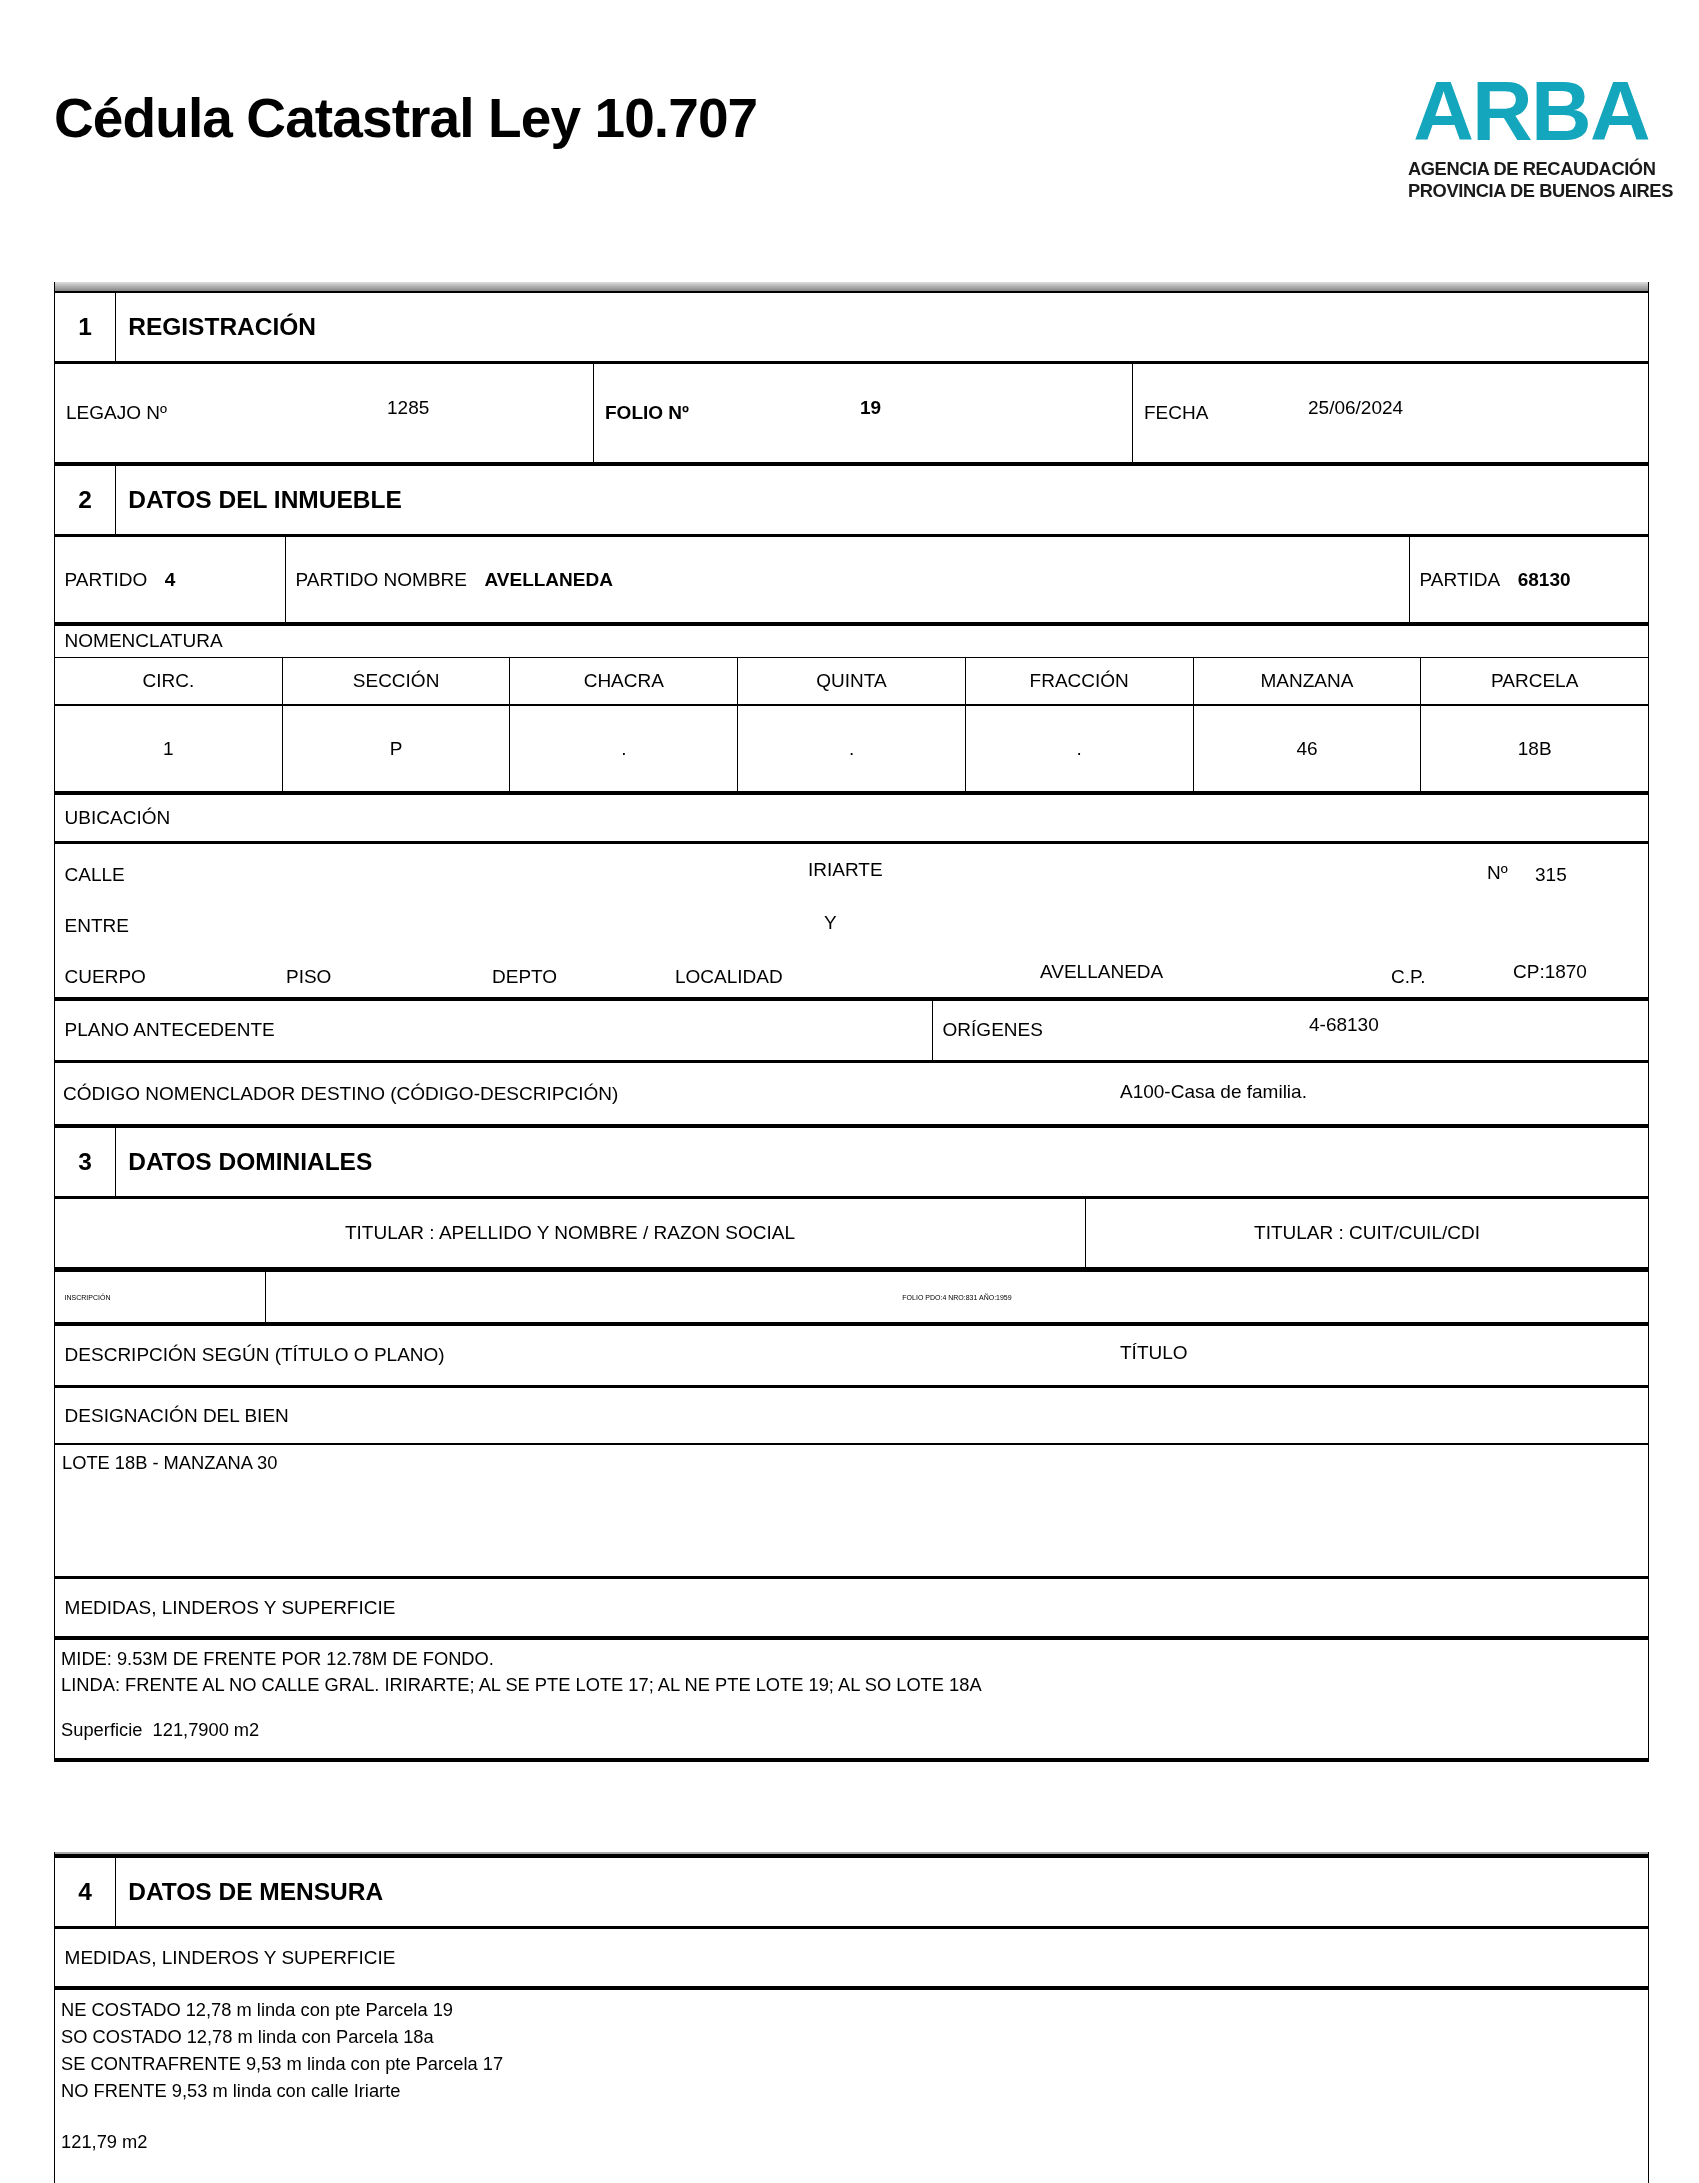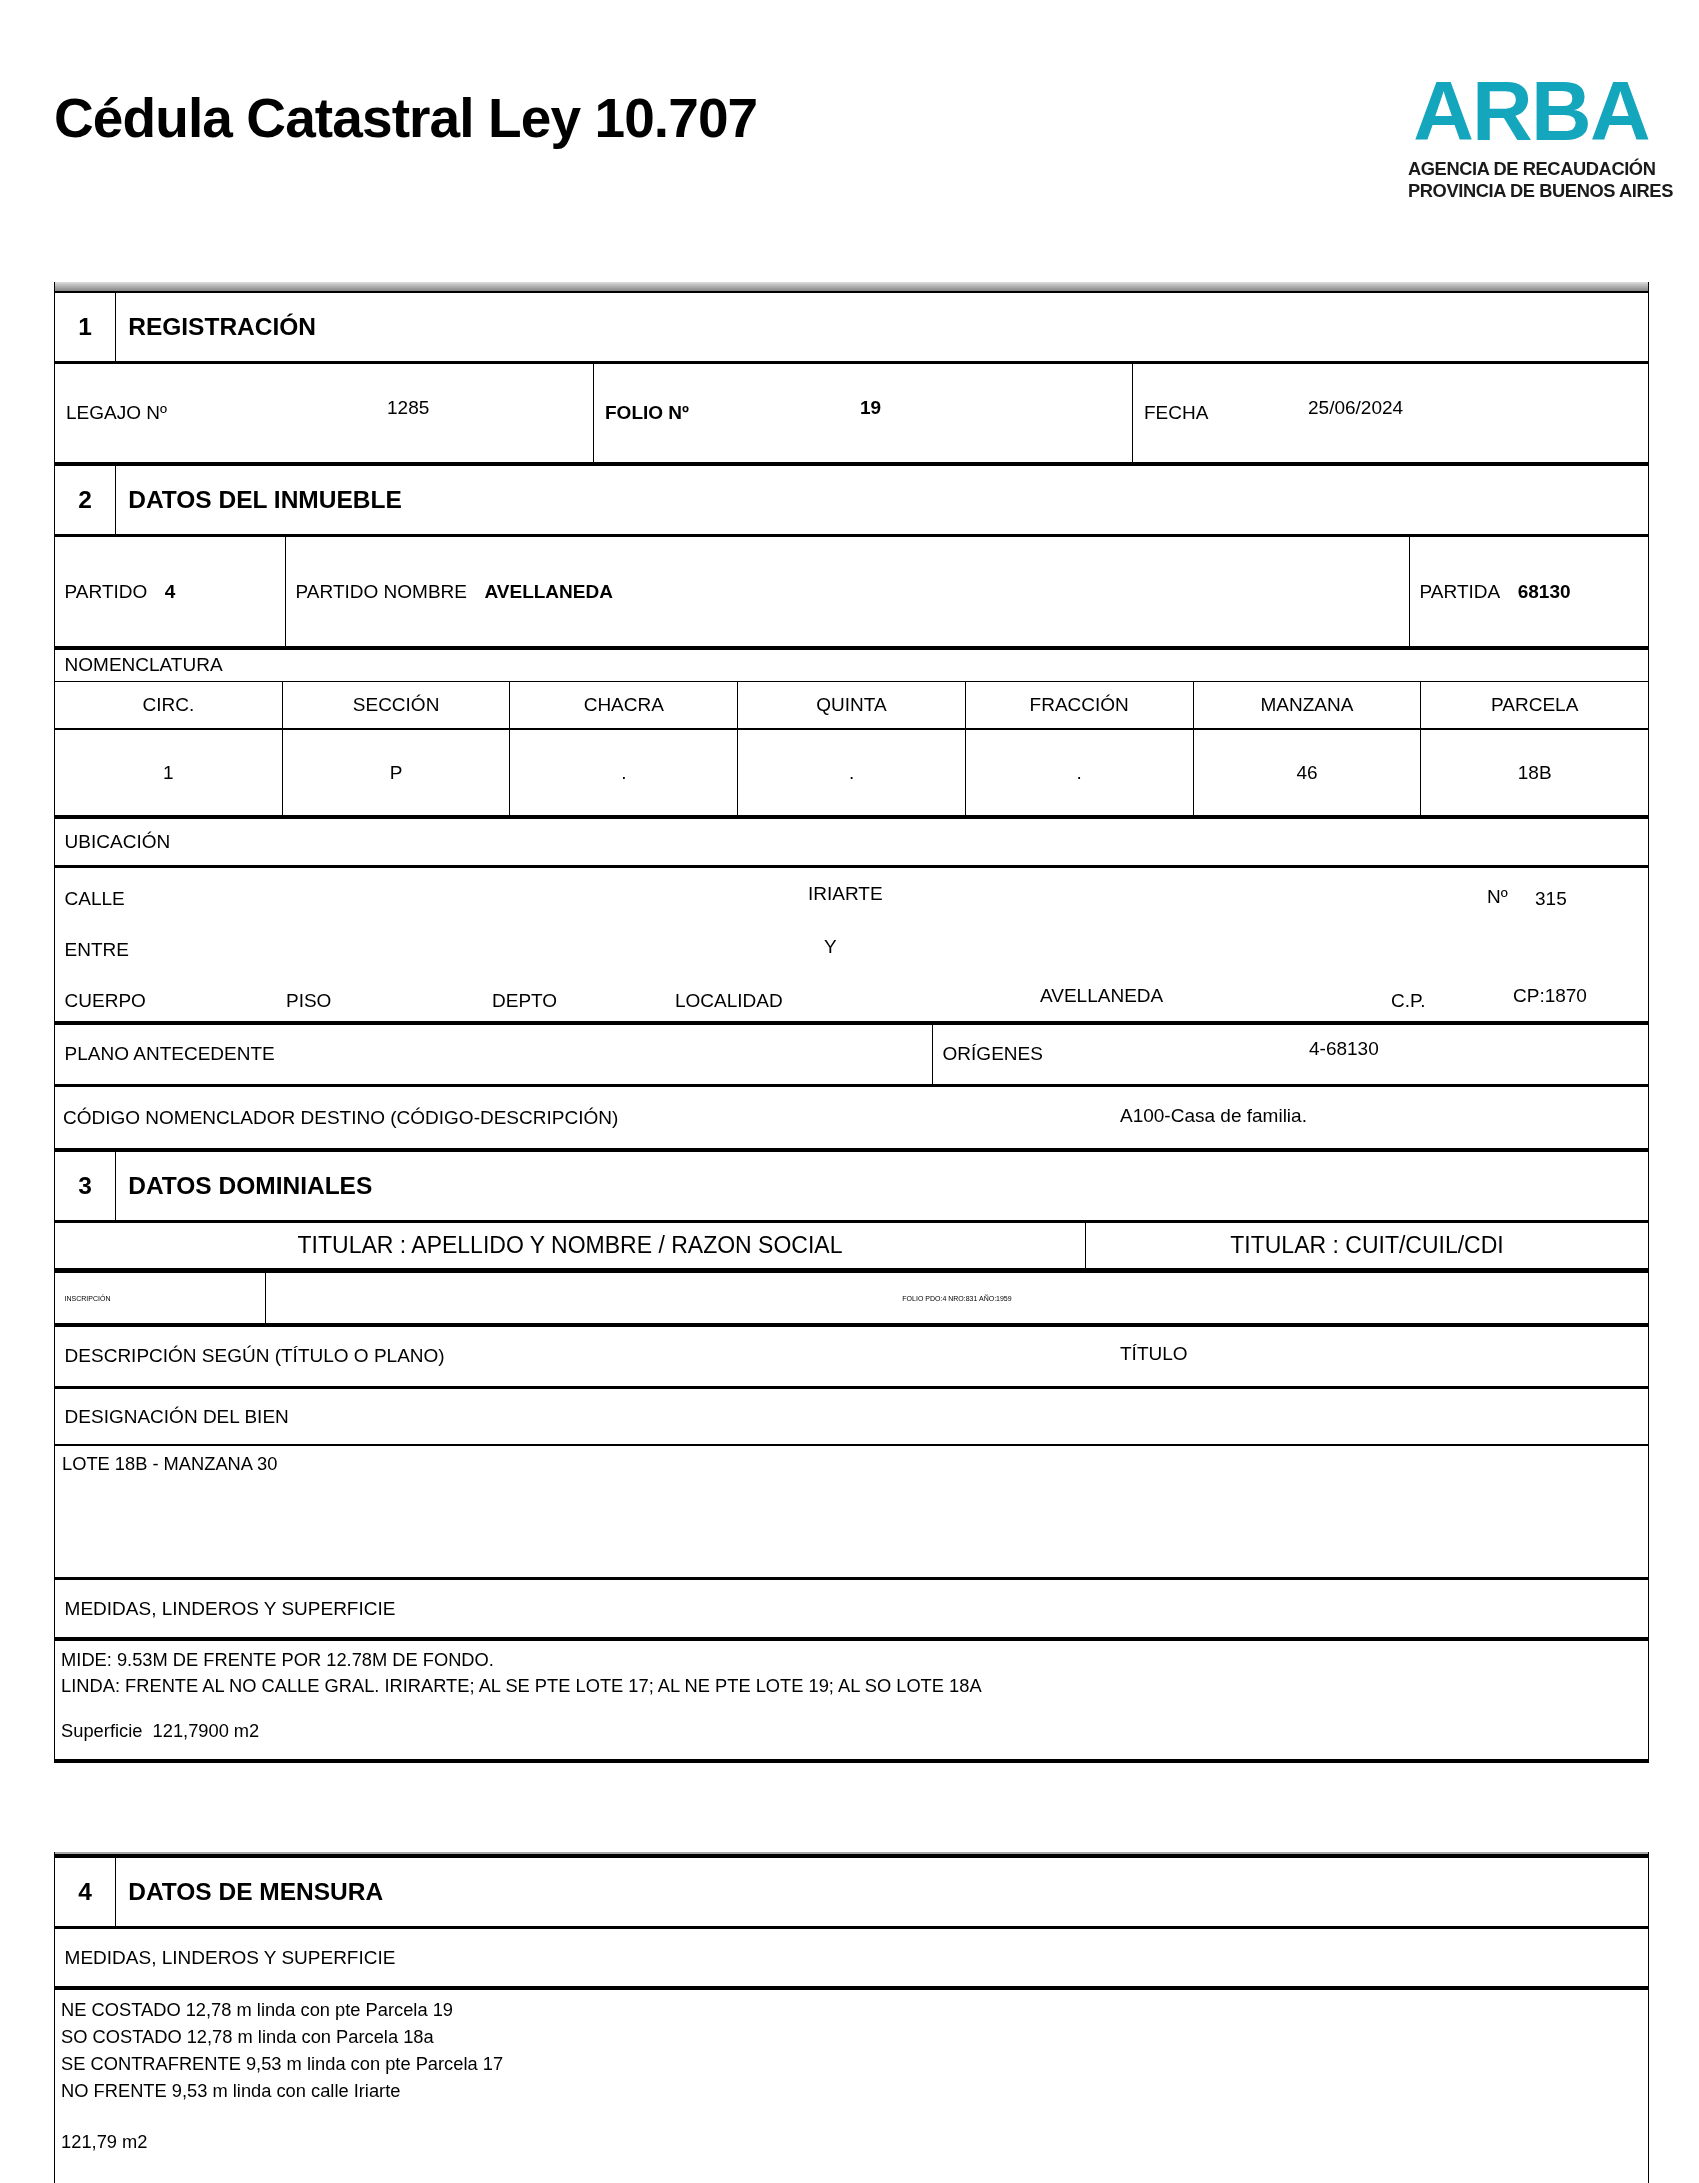--- a/index.html
+++ b/index.html
@@ -49,21 +49,21 @@
   .reg-cell .lbl{position:absolute;left:11px;top:50%;transform:translateY(-50%);}
   .reg-cell .val{position:absolute;top:50%;transform:translateY(-72%);}
   .reg-c1{width:539px;}
   .reg-c2{width:539px;font-weight:bold;}
   .reg-c3{flex:1;}
   .reg-c1 .val{left:332px;}
   .reg-c2 .val{left:266px;}
   .reg-c3 .val{left:175px;}
 
   
-  .part-row{height:109px;display:flex;align-items:flex-start;}
+  .part-row{height:85px;display:flex;align-items:flex-start;}
   .part-c1{width:231px;box-sizing:border-box;align-self:stretch;display:flex;align-items:center;}
   .part-c2{width:1124px;box-sizing:border-box;align-self:stretch;display:flex;align-items:center;}
   .part-c3{flex:1;align-self:stretch;display:flex;align-items:center;}
   .gap40{display:inline-block;width:17.5px;}
 
   
   .lab-row{display:flex;align-items:center;}
   .h70{height:31px;}
   .h105{height:46px;}
   .h125{height:55px;}
@@ -88,21 +88,21 @@
 
   
   .cod-row{position:relative;height:61px;}
   .cod-row .lbl{position:absolute;left:8px;top:50%;transform:translateY(-50%);}
   .cod-row .val{position:absolute;left:1065px;top:50%;transform:translateY(-60%);}
 
   
   .tit-row{display:flex;align-items:stretch;}
   .tit-c1{width:1031px;box-sizing:border-box;display:flex;align-items:center;justify-content:center;}
   .tit-c2{flex:1;display:flex;align-items:center;justify-content:center;}
-  .tit-hdr{height:45px;font-size:23px;}
+  .tit-hdr{height:68px;font-size:19px;}
   .tit-val{height:65px;font-size:19px;}
   .tit-val .tit-c1,.tit-val .tit-c2{align-items:flex-start;padding-top:15px;}
 
   
   .ins-row{height:50px;display:flex;align-items:stretch;}
   .ins-c1{width:211px;display:flex;align-items:center;box-sizing:border-box;}
   .ins-c2{flex:1;display:flex;align-items:center;justify-content:center;}
 
   
   .des-row{position:relative;height:59px;}

